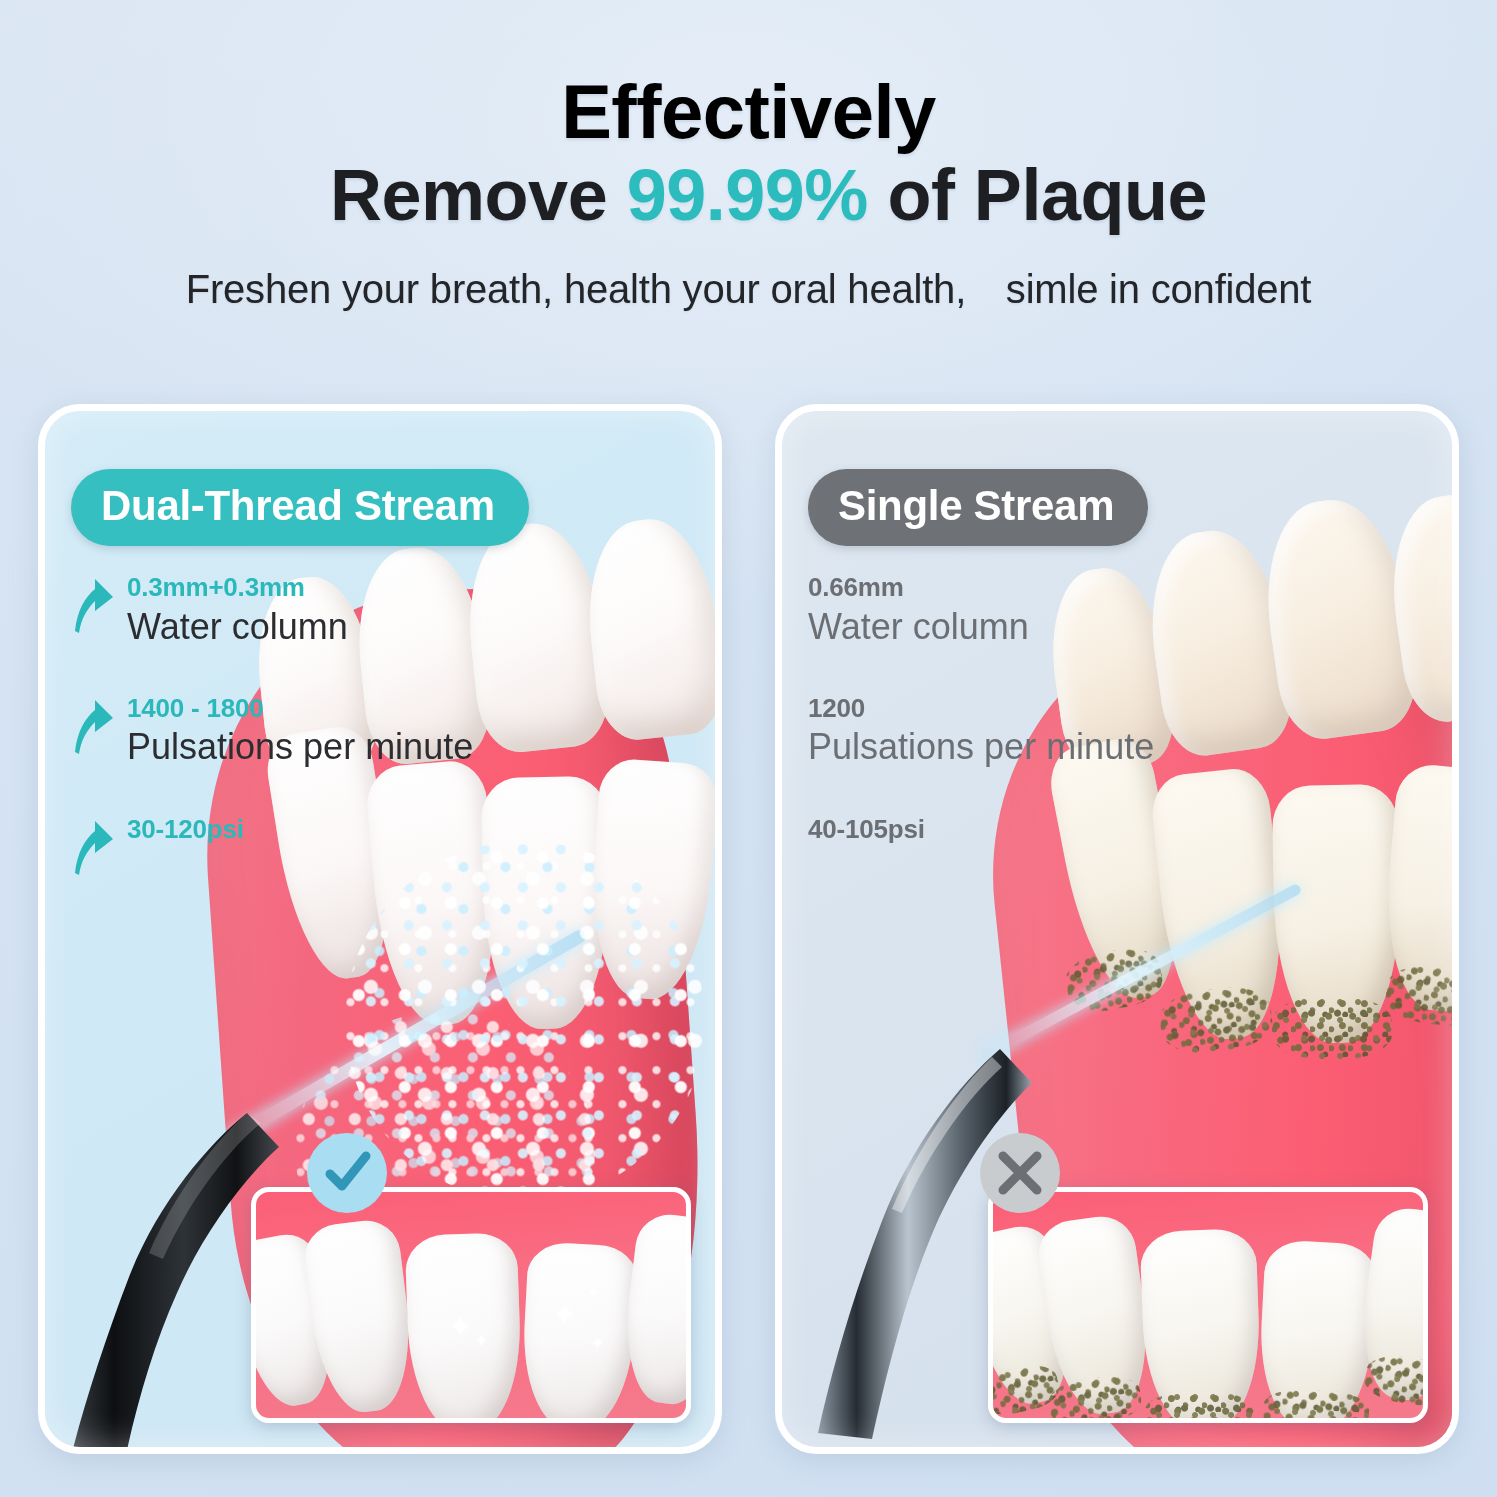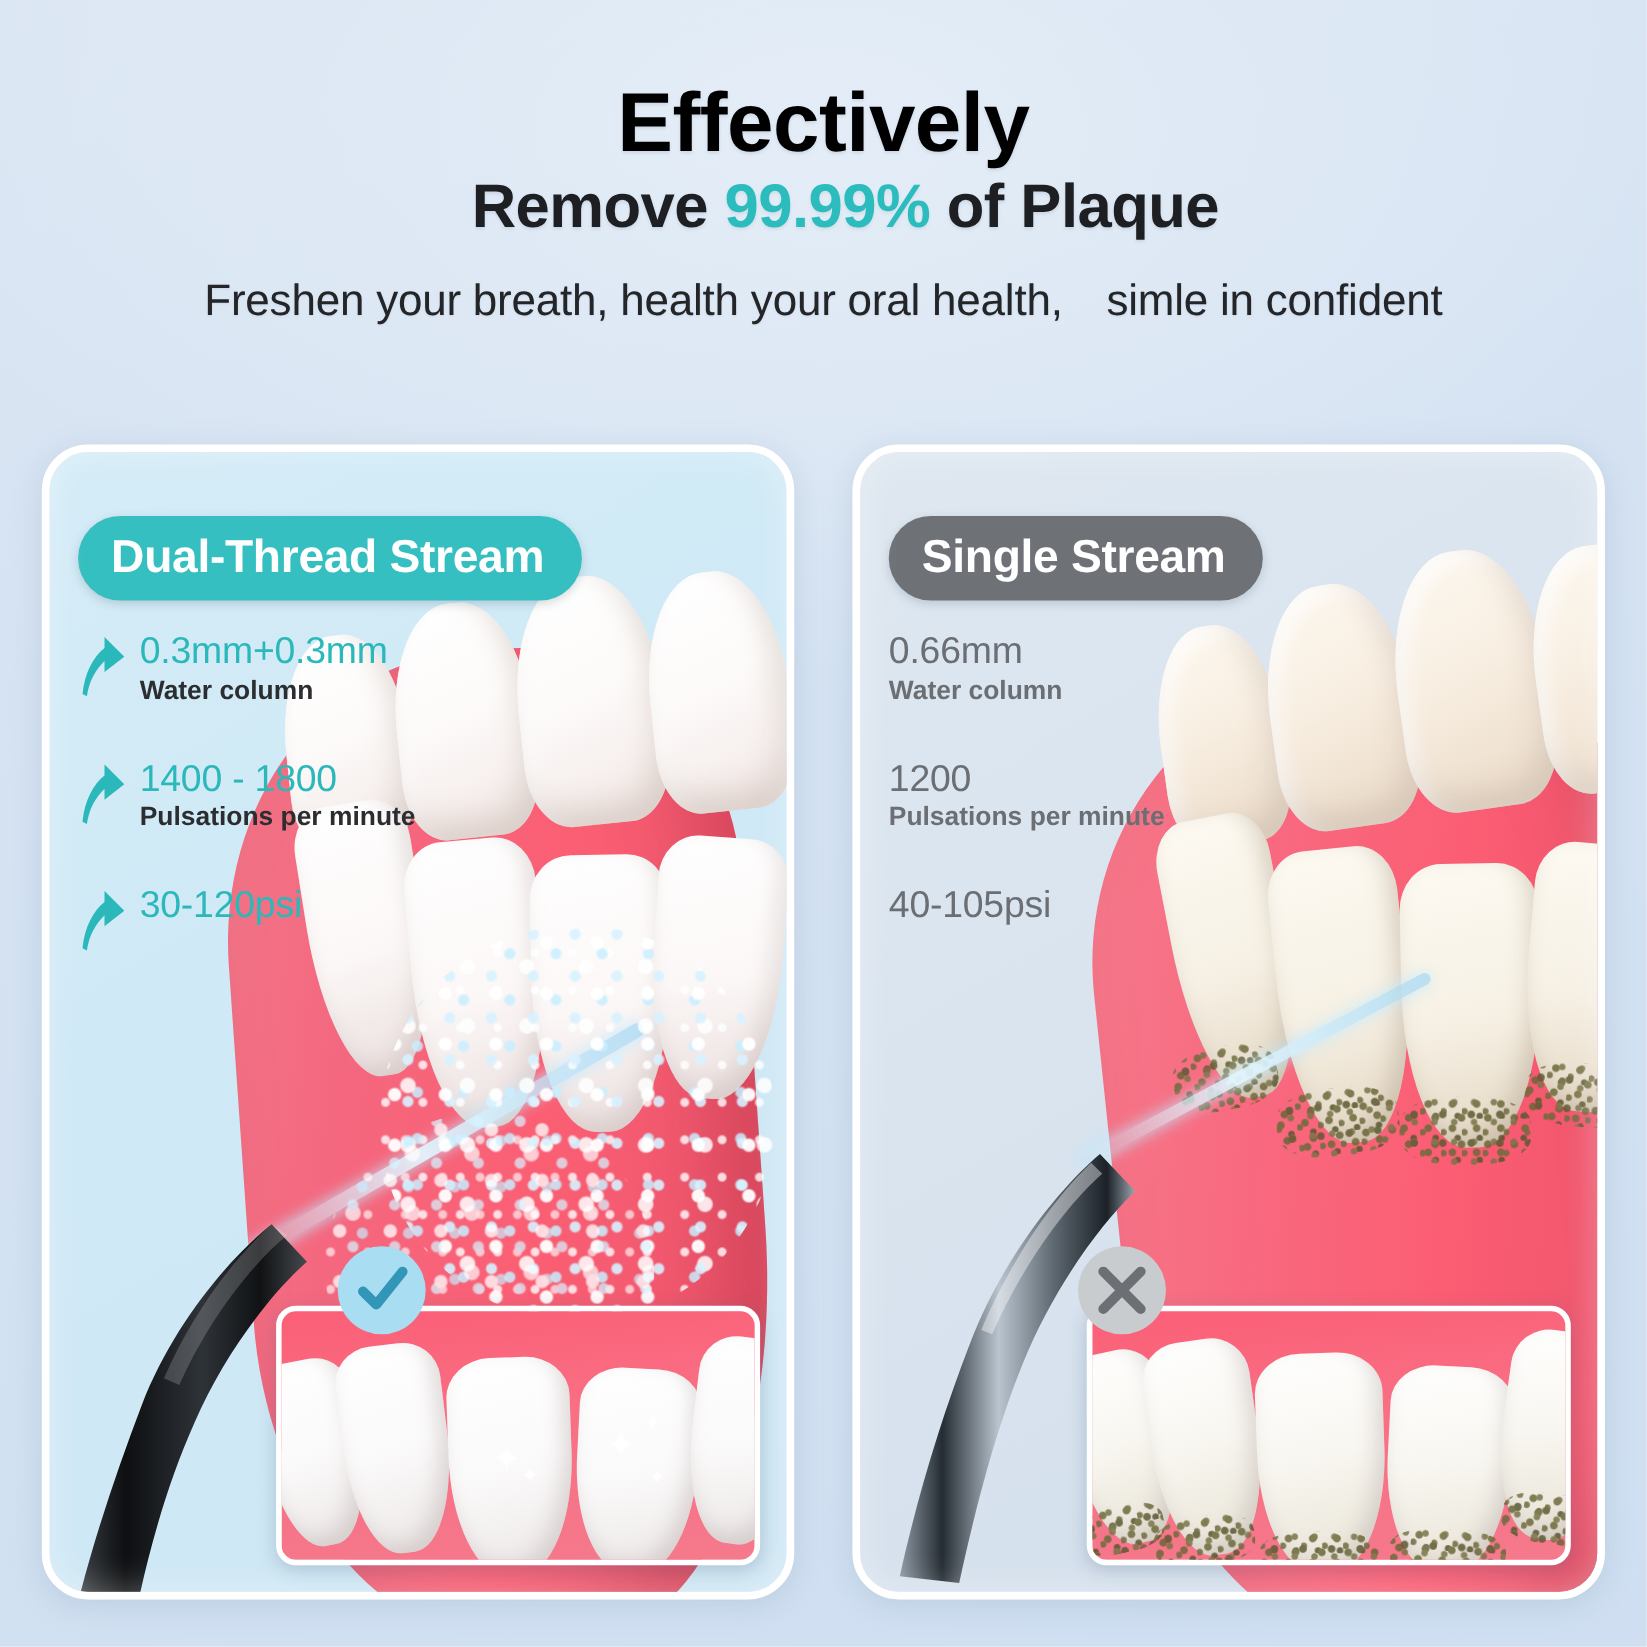--- a/index.html
+++ b/index.html
@@ -28,21 +28,21 @@
   .title-line1 {
     font-size: 76px;
     font-weight: 700;
     color: #000000;
     letter-spacing: -0.5px;
     line-height: 1.05;
     text-shadow: 0 2px 3px rgba(120,140,165,0.22);
   }
   .title-line2 {
     margin-top: 6px;
-    font-size: 56px;
+    font-size: 72px;
     font-weight: 700;
     color: #1d1f22;
     letter-spacing: -0.5px;
     line-height: 1.05;
     text-shadow: 0 2px 3px rgba(120,140,165,0.22);
     white-space: nowrap;
     padding-left: 40px;
   }
   .title-accent {
     color: #2cbcbd;
@@ -112,29 +112,29 @@
   .spec:last-child { margin-bottom: 0; }
   .spec-arrow {
     width: 50px;
     min-width: 50px;
     margin-top: 6px;
     margin-right: 6px;
   }
   .spec-arrow svg { display: block; }
   .spec-body { padding-top: 2px; }
   .spec-value {
-    font-size: 34px;
-    font-weight: 400;
+    font-size: 26px;
+    font-weight: 700;
     line-height: 1.14;
     letter-spacing: -0.2px;
     white-space: nowrap;
   }
   .spec-label {
-    font-size: 24px;
-    font-weight: 700;
+    font-size: 36px;
+    font-weight: 400;
     line-height: 1.2;
     margin-top: 2px;
     white-space: nowrap;
   }
   .left  .spec-value { color: #2bb8ba; }
   .left  .spec-label { color: #2b2d30; }
   .right .spec-value { color: #6b6e73; }
   .right .spec-label { color: #6b6e73; }
   .spec-nolabel { margin-bottom: 0; }
 

